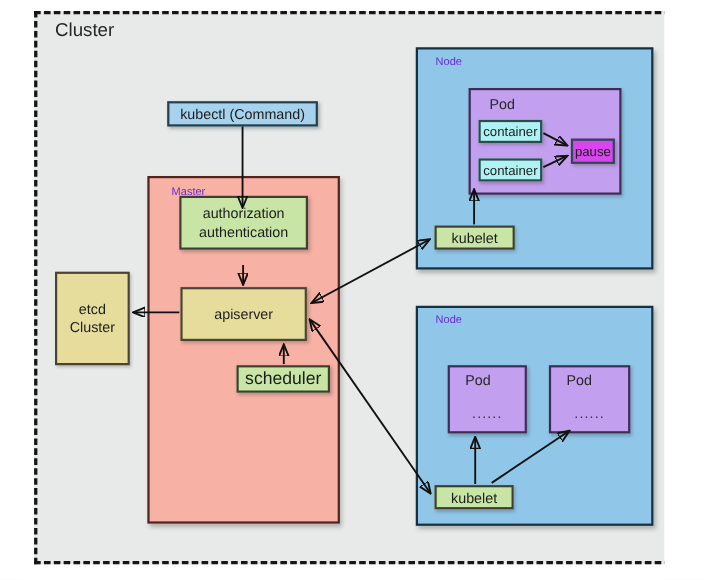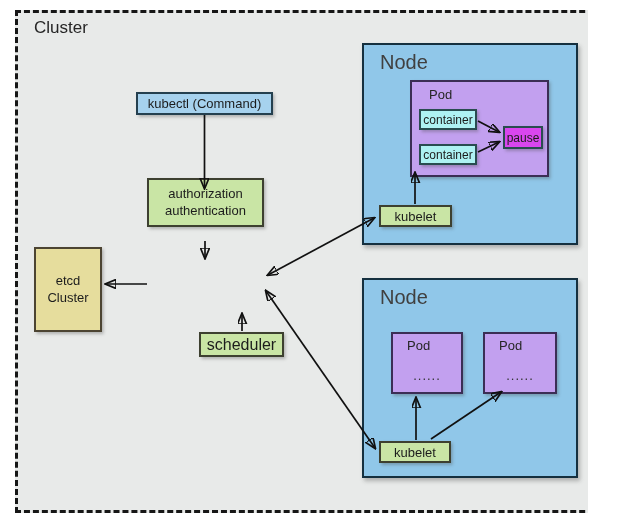--- a/index.html
+++ b/index.html
@@ -1,30 +1,30 @@
 <!DOCTYPE html>
 <html><head>
 <meta charset="utf-8">
 <style>
   html,body{margin:0;padding:0;background:#ffffff;}
   body{font-family:"Liberation Sans","DejaVu Sans",sans-serif;color:#1c1c1c;}
-  .canvas{position:relative;width:588px;height:527px;background:#ffffff;overflow:hidden;}
+  .canvas{position:relative;width:588px;height:527px;background:#ffffff;overflow:hidden;margin-left:16px;}
 
   
   .cluster{position:absolute;left:15px;top:10px;width:600px;height:497px;
            border:3px dashed #161616;background:#e8eae9;}
   .cluster-label{position:absolute;left:16px;top:5px;font-size:17px;color:#262626;}
 
   
   .box{position:absolute;display:flex;align-items:center;justify-content:center;
        text-align:center;box-sizing:border-box;
        box-shadow:1.5px 2px 3px rgba(70,70,70,0.35);}
   .stack{flex-direction:column;line-height:1.25;}
   .lbl{font-size:13px;}
-  .title{position:absolute;font-size:20px;color:#404040;}
+  .title{position:absolute;font-size:10px;color:#6d28d9;}
 
   
   .kubectl{left:136px;top:92px;width:137px;height:23px;background:#a6d2ee;border:2px solid #24404f;font-size:13px;}
   .master {left:118px;top:160px;width:175px;height:316px;background:#f7b1a5;border:2px solid #4e241d;box-shadow:2px 3px 4px rgba(70,70,70,0.35);}
   .master-label{left:20px;top:7px;}
   .auth   {left:147px;top:178px;width:117px;height:49px;background:#c9e5a5;border:2px solid #3d4030;font-size:13px;}
   .apiserver{left:148px;top:261px;width:115px;height:49px;background:#e6dd9d;border:2px solid #4c4432;font-size:13px;}
   .scheduler{left:199px;top:332px;width:85px;height:25px;background:#c9e5a5;border:2px solid #3d4030;font-size:16px;}
   .etcd   {left:34px;top:247px;width:68px;height:85px;background:#e6dd9d;border:2px solid #4c4432;font-size:13px;justify-content:center;}
 
@@ -49,23 +49,29 @@
 </style>
 </head>
 <body>
 
 <div class="canvas">
 
   <div class="cluster">
     <span class="cluster-label">Cluster</span>
   </div>
 
+  <div class="box master">
+    <span class="title master-label">Master</span>
+  </div>
   <div class="box auth stack">
     <span class="lbl">authorization</span>
     <span class="lbl">authentication</span>
+  </div>
+  <div class="box apiserver">
+    <span>apiserver</span>
   </div>
   <div class="box scheduler">
     <span>scheduler</span>
   </div>
 
   <div class="box kubectl">
     <span>kubectl (Command)</span>
   </div>
 
   <div class="box etcd stack">

